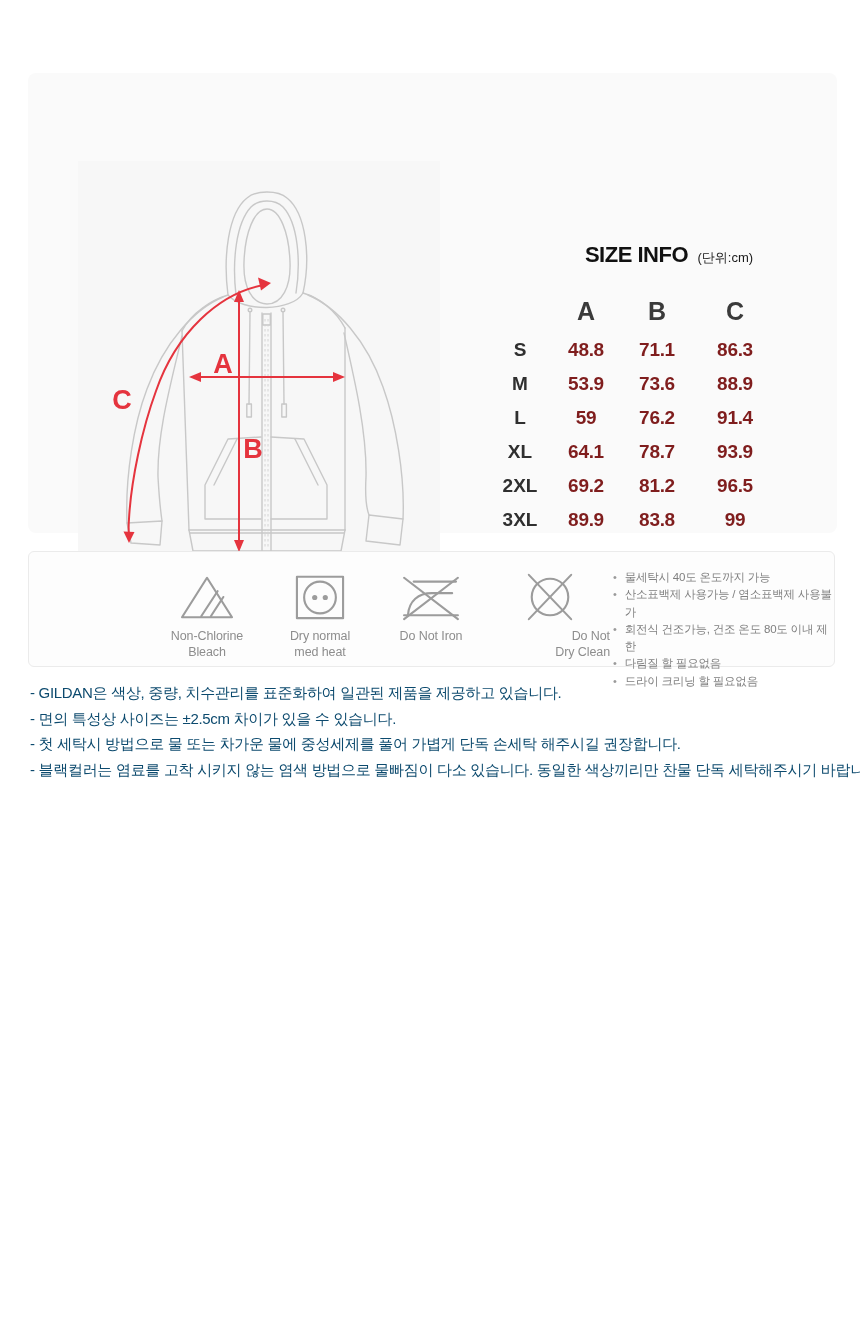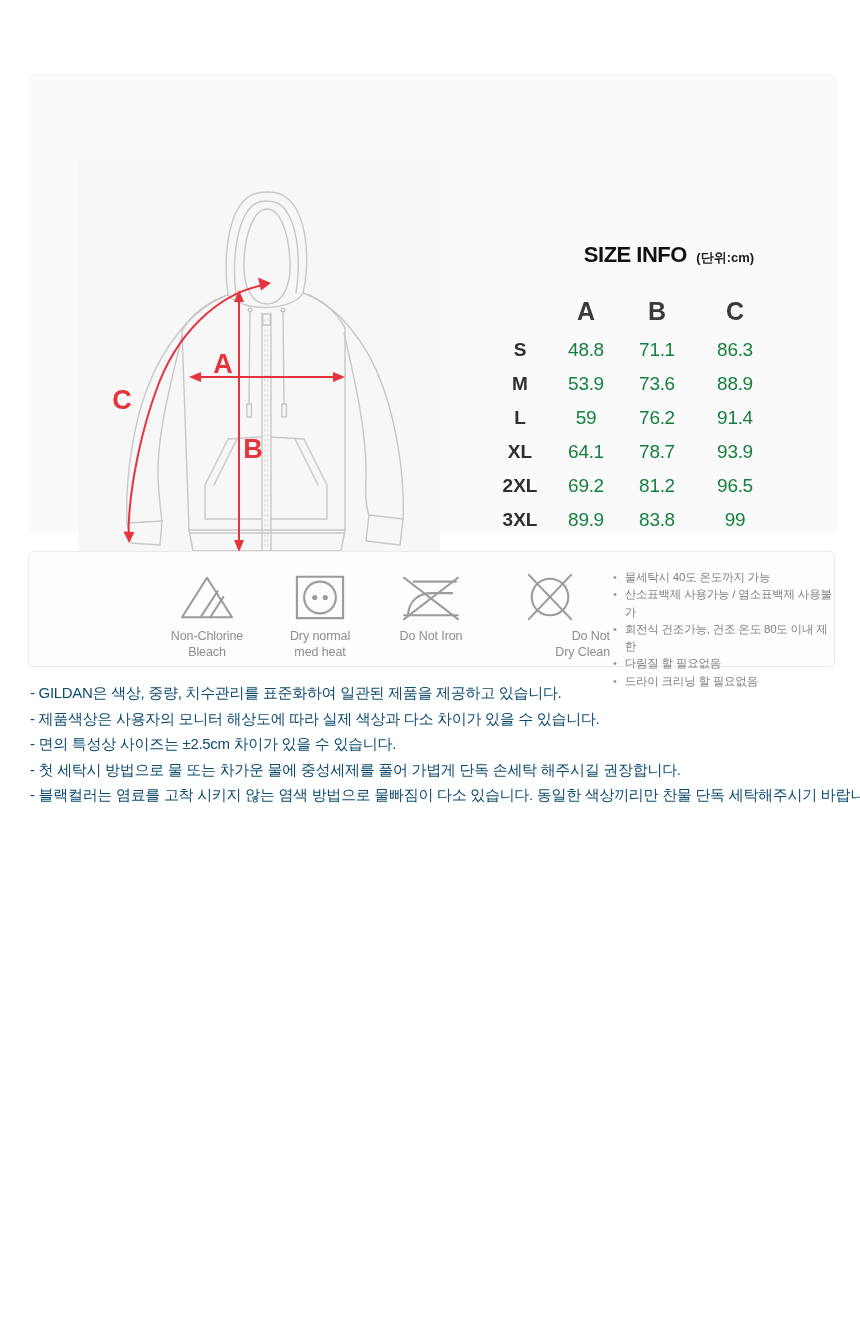--- a/index.html
+++ b/index.html
@@ -27,30 +27,30 @@
   .diagram-svg text {
     font-family:"Liberation Sans","DejaVu Sans",sans-serif;
     font-weight:800; font-size:27px; fill:#e5343e; text-anchor:middle;
   }
 
   .size-header {
     position:absolute; left:445px; top:169px; width:360px;
     text-align:center; white-space:nowrap; color:#111;
   }
   .size-header .t { font-size:22px; font-weight:800; letter-spacing:-0.5px;margin-left:32px; }
-  .size-header .u { font-size:13px; font-weight:700; margin-left:5px; color:#1a1a1a; }
+  .size-header .u { font-size:13px; font-weight:400; margin-left:5px; color:#1a1a1a; }
 
   .size-table {
     position:absolute; left:458px; top:216px;
     display:grid; grid-template-columns:68px 64px 78px 78px;
   }
   .size-table > div { display:flex; align-items:center; justify-content:center; }
   .size-table .hcell { height:44px; font-size:25px; font-weight:700; color:#3a3a3a; }
   .size-table .scell { height:34px; font-size:19px; font-weight:700; color:#2f2f2f; }
-  .size-table .vcell { height:34px; font-size:19px; font-weight:400; color:#15803d; letter-spacing:-0.3px; }
+  .size-table .vcell { height:34px; font-size:19px; font-weight:700; color:#7f1d1d; letter-spacing:-0.3px; }
 
   
   .care-card {
     position:absolute; left:28px; top:551px; width:807px; height:116px;
     background:#fdfdfd; border:1px solid #ebebeb; border-radius:6px;
   }
   .care-item { position:absolute; top:18px; width:120px; text-align:center; }
   .care-item .cicon { height:52px; display:flex; align-items:flex-end; justify-content:center; }
   .care-item .clabel {
     margin-top:7px; font-size:12.5px; line-height:15.5px; color:#8d8d8d;
@@ -251,19 +251,18 @@
       <li>물세탁시 40도 온도까지 가능</li>
       <li>산소표백제 사용가능 / 염소표백제 사용불가</li>
       <li>회전식 건조가능, 건조 온도 80도 이내 제한</li>
       <li>다림질 할 필요없음</li>
       <li>드라이 크리닝 할 필요없음</li>
     </ul>
   </section>
 
   <section class="footnotes">
     <p>- GILDAN은 색상, 중량, 치수관리를 표준화하여 일관된 제품을 제공하고 있습니다.</p>
-    <p>- 제품색상은 사용자의 모니터 해상도에 따라 실제 색상과 다소 차이가 있을 수 있습니다.</p>
     <p>- 면의 특성상 사이즈는 ±2.5cm 차이가 있을 수 있습니다.</p>
     <p>- 첫 세탁시 방법으로 물 또는 차가운 물에 중성세제를 풀어 가볍게 단독 손세탁 해주시길 권장합니다.</p>
     <p>- 블랙컬러는 염료를 고착 시키지 않는 염색 방법으로 물빠짐이 다소 있습니다. 동일한 색상끼리만 찬물 단독 세탁해주시기 바랍니다.</p>
   </section>
 
 </div>
 
 </body></html>

